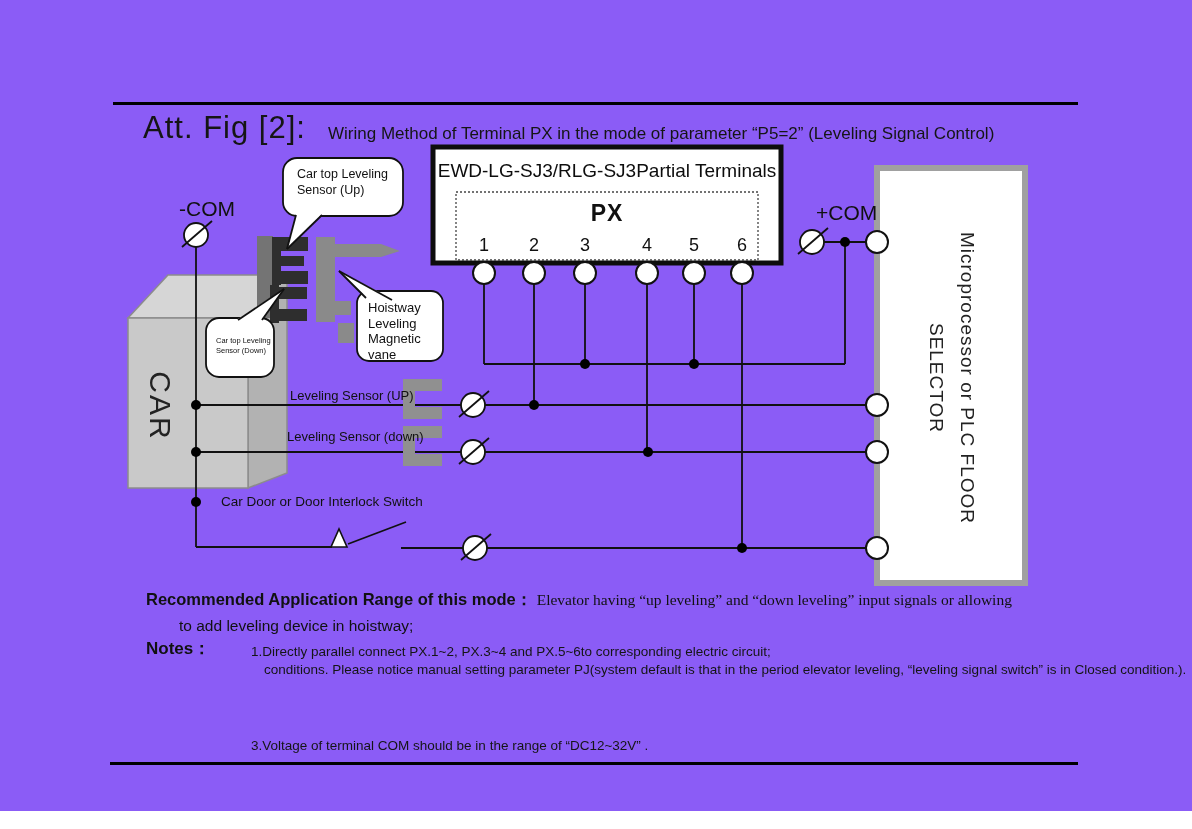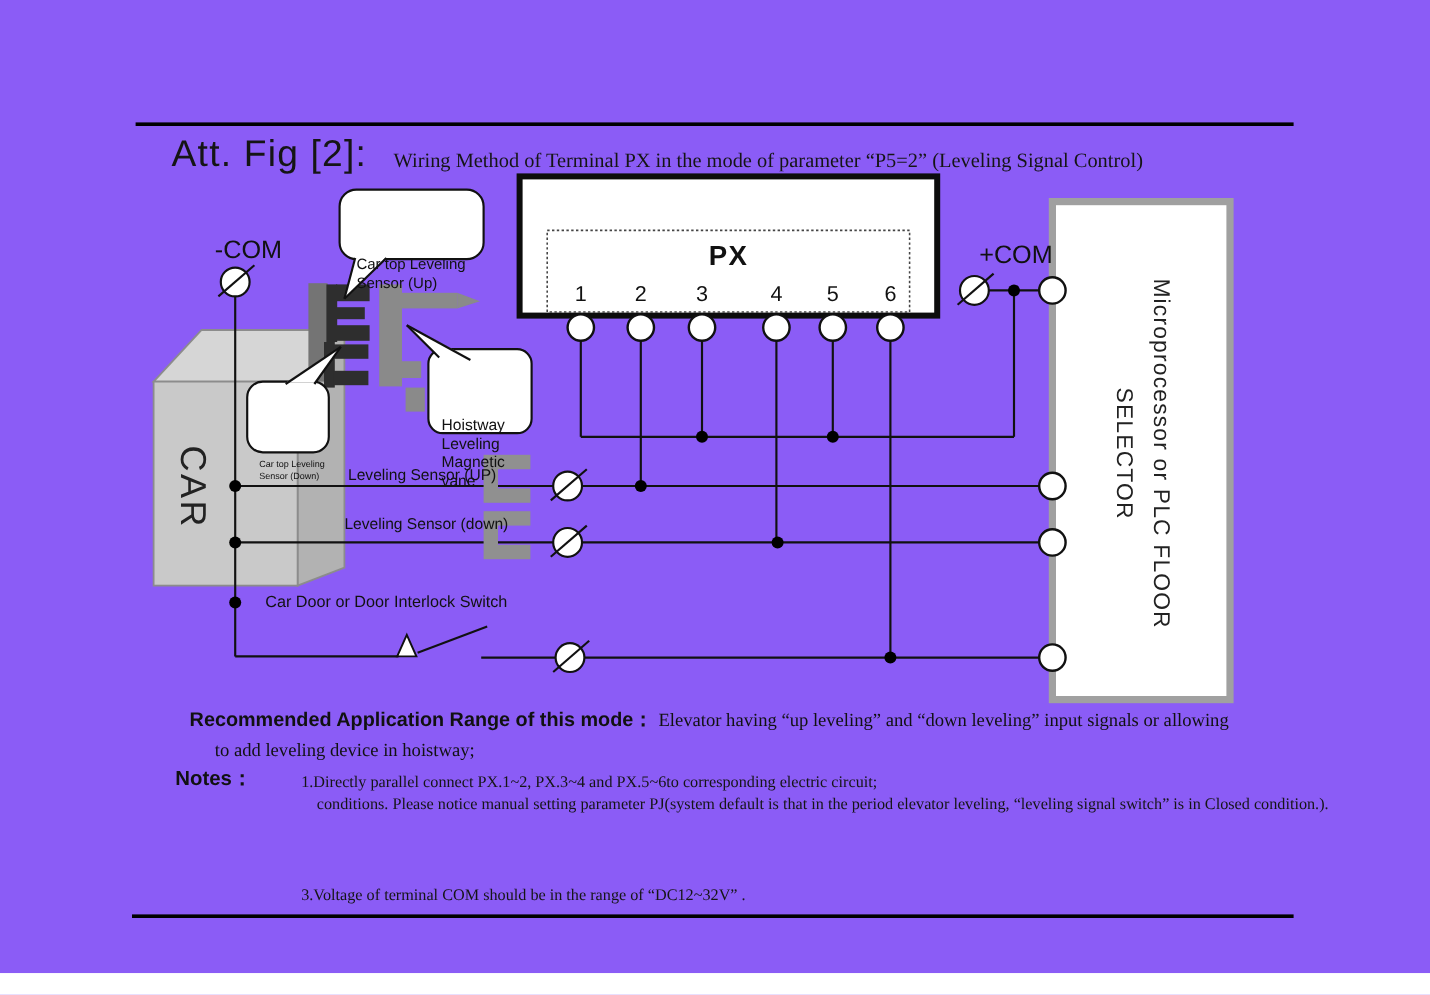--- a/index.html
+++ b/index.html
@@ -1,42 +1,42 @@
 <!DOCTYPE html>
 <html><head>
 <meta charset="utf-8">
 <style>
   html,body{margin:0;padding:0;background:#fff;}
   #page{position:relative;width:1192px;height:811px;background:#8b5cf6;overflow:hidden;
         font-family:"Liberation Sans",sans-serif;color:#111;}
   .abs{position:absolute;}
-  .serif{font-family:Liberation Serif, serif;padding-left:33px;}
+  .serif{font-family:Liberation Sans, sans-serif;padding-left:33px;}
   .rule{position:absolute;background:#000;}
   .txt{position:absolute;white-space:nowrap;}
-  .pre{white-space:pre-line;margin-top:46px;}
+  .pre{white-space:pre-line;}
   .ctr{text-align:center;}
   #fig-title{left:143px;top:110px;font-size:31px;letter-spacing:1px;color:#151515;}
   #fig-caption{left:295px;top:124px;font-size:17px;color:#151515;}
   #ewd-title{left:433px;top:160px;width:348px;font-size:19px;color:#0d0d0d;}
   #px-label{left:456px;top:200px;width:302px;font-weight:bold;font-size:23px;letter-spacing:1px;}
   .tnum{position:absolute;top:235px;width:24px;text-align:center;font-size:18px;}
   #minus-com{left:179px;top:197px;font-size:21px;}
   #plus-com{left:816px;top:201px;font-size:21px;}
   #bubble-up-text{left:297px;top:166px;font-size:12.5px;line-height:16px;width:104px;}
   #bubble-hoistway-text{left:368px;top:300px;font-size:13px;line-height:15.5px;width:72px;}
   #bubble-down-text{left:216px;top:336px;font-size:7.5px;line-height:9.5px;width:56px;}
   #lvl-up-label{left:290px;top:388px;font-size:13px;}
   #lvl-down-label{left:287px;top:429px;font-size:13px;}
   #car-door-label{left:221px;top:494px;font-size:13.5px;}
   #car-label{left:110px;top:389px;width:100px;height:34px;text-align:center;
              font-size:30px;letter-spacing:2px;color:#222;transform:rotate(90deg);}
   #selector-label{left:802px;top:347px;width:300px;height:62px;text-align:center;
              font-size:19px;line-height:31px;letter-spacing:1px;color:#222;transform:rotate(90deg);}
   #rec-line1{left:146px;top:589px;}
-  #rec-heading{font-weight:bold;font-size:16.5px;font-family:"Liberation Sans",sans-serif;margin-left:12px;}
+  #rec-heading{font-weight:bold;font-size:16.5px;font-family:"Liberation Sans",sans-serif;}
   #rec-body{font-size:15.5px;font-family:"Liberation Serif",serif;}
   #rec-line2{left:146px;top:617px;font-size:15.5px;}
   #notes-heading{left:146px;top:637px;font-weight:bold;font-size:17px;}
   .note{font-size:13.5px;color:#151515;}
   #note-1{left:218px;top:644px;}
   #note-2a{left:218px;top:661px;word-spacing:1.5px;}
   #note-2b{left:231px;top:662px;}
   #note-3{left:218px;top:704px;margin-top:34px;}
   .speck{position:absolute;height:3px;}
 </style>
@@ -193,20 +193,21 @@
       <rect x="206" y="318" width="68" height="59" rx="13" fill="#fff" stroke="#111" stroke-width="1.8"></rect>
       <polygon points="238,319 262,319 284,289" fill="#fff"></polygon>
       <line x1="238" y1="320" x2="284" y2="289" stroke="#111" stroke-width="1.8"></line>
       <line x1="262" y1="320" x2="284" y2="289" stroke="#111" stroke-width="1.8"></line>
     </g>
   </svg>
 
   <div class="txt" id="fig-title">Att. Fig [2]:</div>
   <div class="txt serif" id="fig-caption">Wiring Method of Terminal PX in the mode of parameter “P5=2” (Leveling Signal Control)</div>
 
+  <div class="txt ctr" id="ewd-title">EWD-LG-SJ3/RLG-SJ3Partial Terminals</div>
   <div class="txt ctr" id="px-label">PX</div>
   <div class="tnum" style="left:472px;">1</div>
   <div class="tnum" style="left:522px;">2</div>
   <div class="tnum" style="left:573px;">3</div>
   <div class="tnum" style="left:635px;">4</div>
   <div class="tnum" style="left:682px;">5</div>
   <div class="tnum" style="left:730px;">6</div>
 
   <div class="txt" id="minus-com">-COM</div>
   <div class="txt" id="plus-com">+COM</div>

